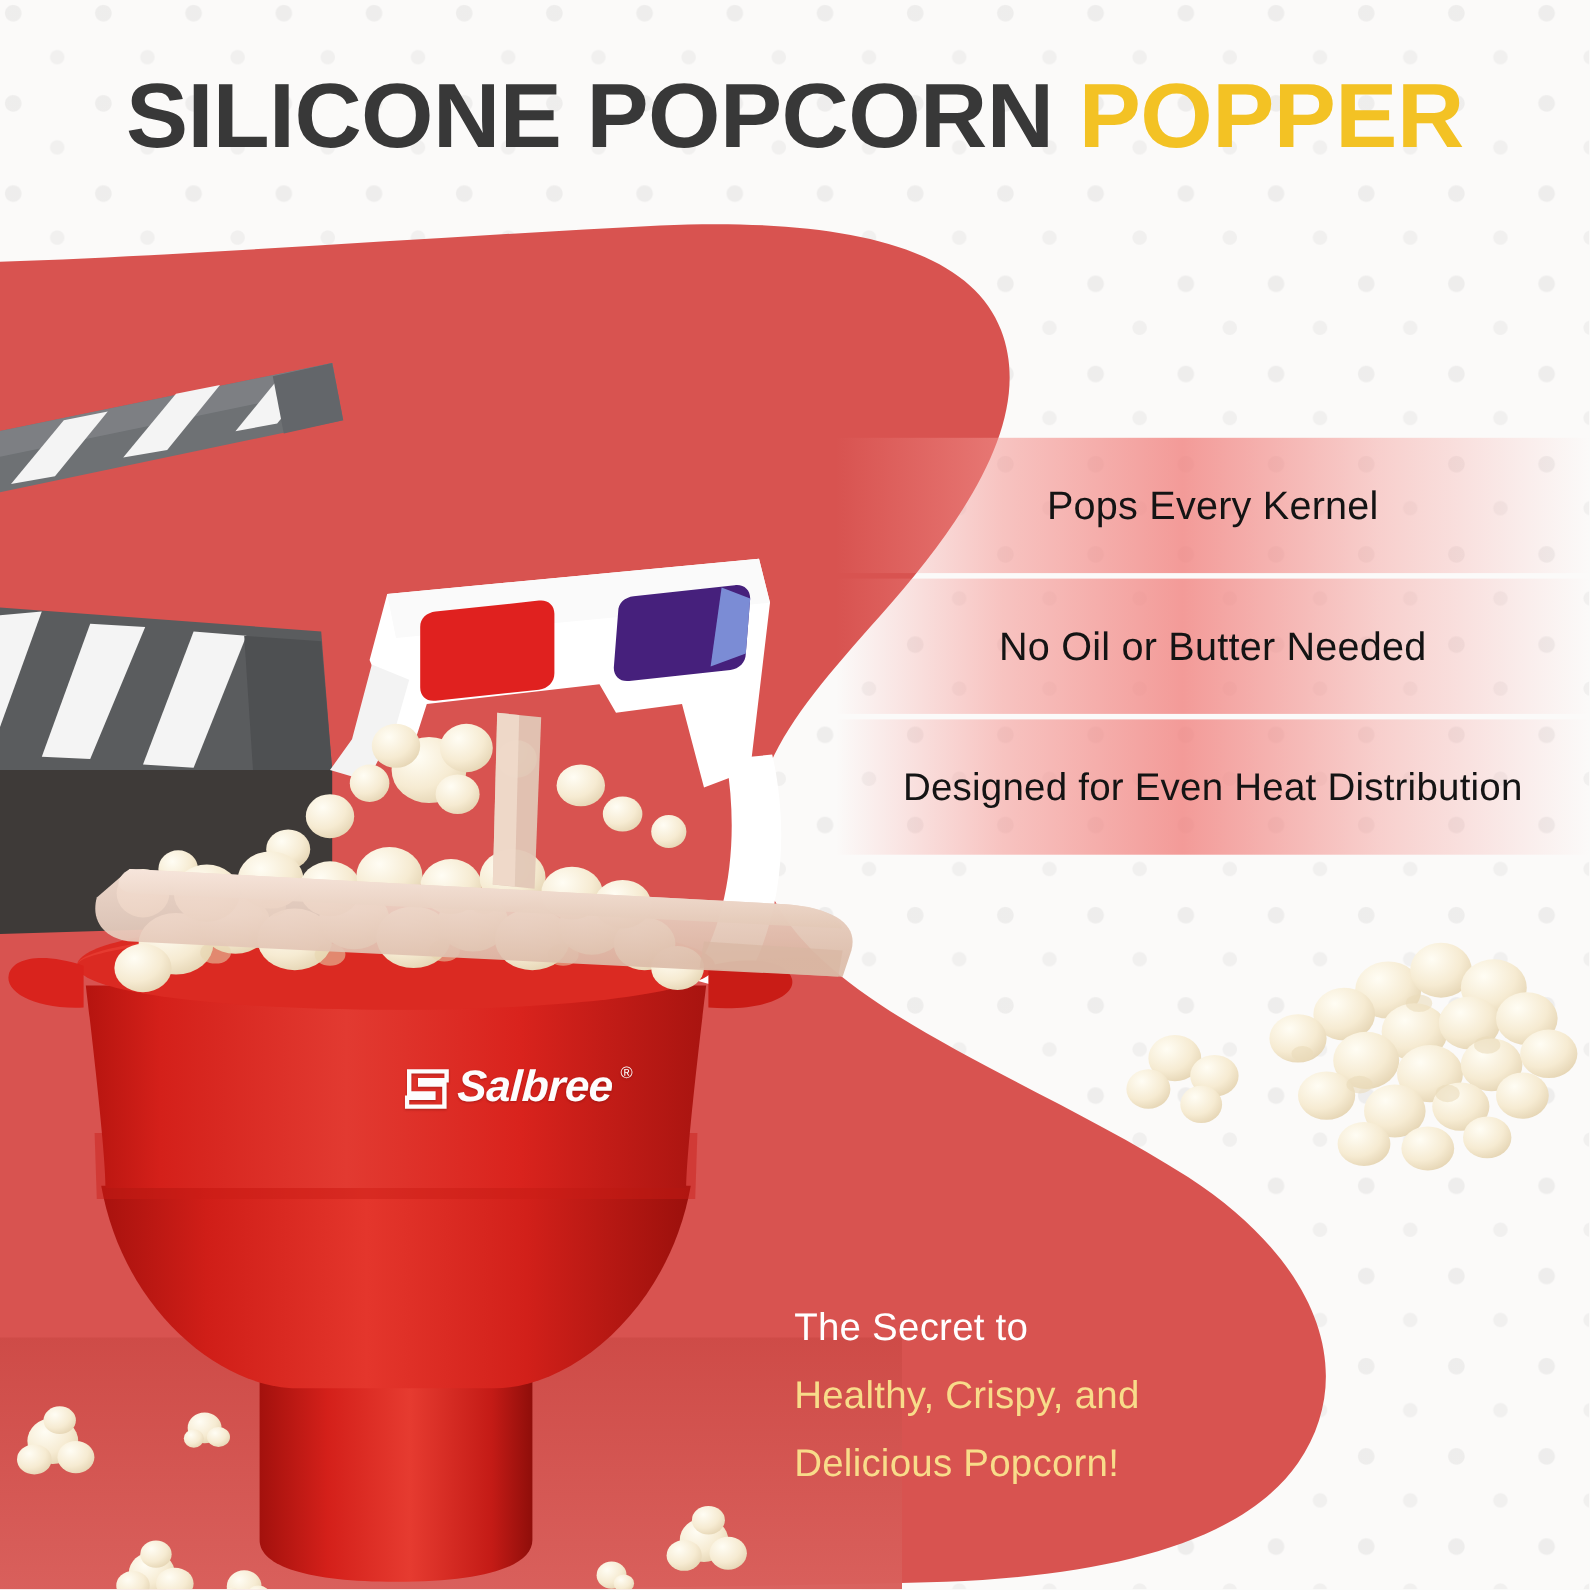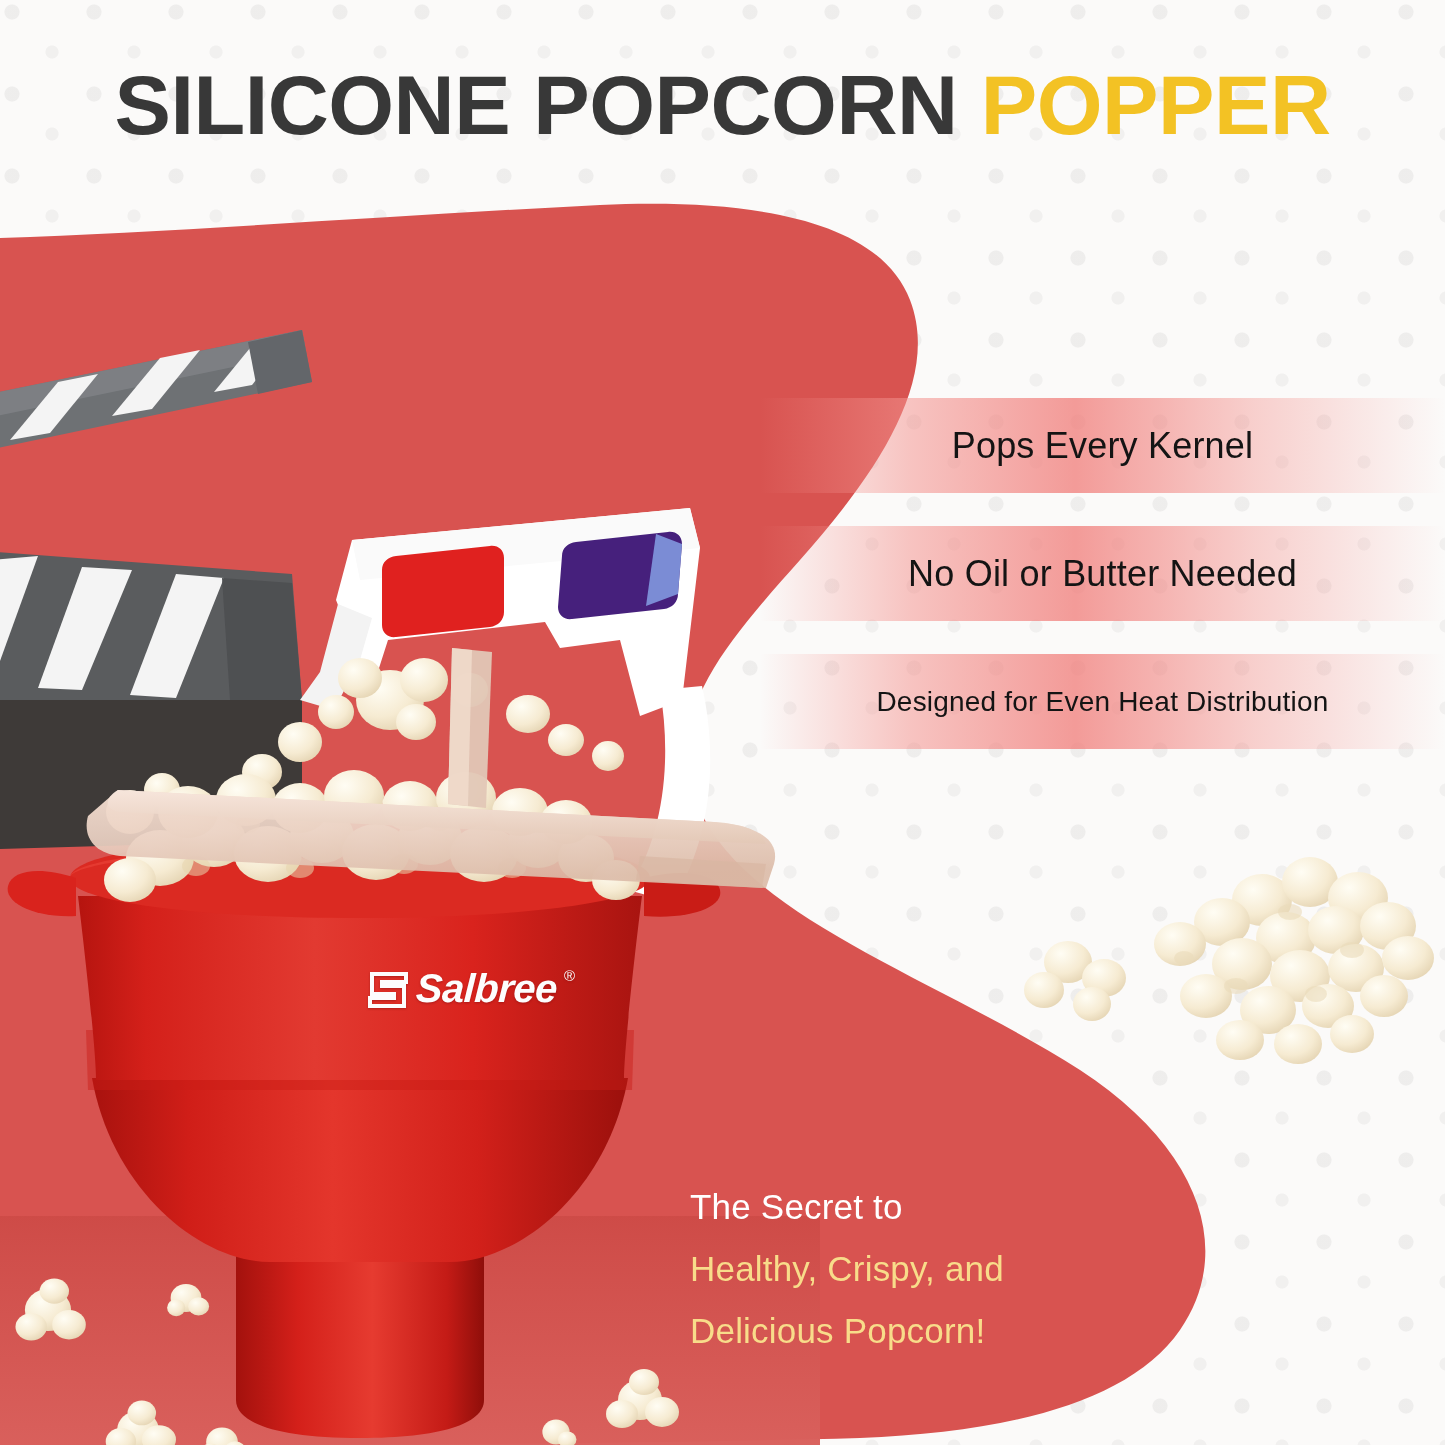--- a/index.html
+++ b/index.html
@@ -34,42 +34,42 @@
   }
   .hl-dark { color:#383838; }
   .hl-yellow { color:#F3C224; }
 
   
   .blob { position:absolute; top:0; left:0; width:1445px; height:1445px; }
 
   
   .features { position:absolute; left:760px; top:398px; width:685px; height:355px; }
   .fband {
-    position:absolute; left:0; width:685px; height:95px;
+    position:absolute; left:0; width:685px; height:123px;
     display:flex; align-items:center; justify-content:center;
     background:linear-gradient(90deg,
        rgba(244,168,164,0) 0%,
        rgba(244,150,146,.55) 22%,
        rgba(241,131,128,.80) 46%,
        rgba(244,160,156,.48) 72%,
        rgba(248,205,202,0) 100%);
   }
   .fband:nth-child(1){ top:0px; }
   .fband:nth-child(2){ top:128px;align-items:center; }
   .fband:nth-child(3){ top:256px; }
   .fband .ftext {
     color:#141414;
     font-size:36px;
     letter-spacing:.2px;
     white-space:nowrap;
   }
-  .fband:nth-child(3) .ftext { font-size:28px; }
-
-  
-  .tagline { position:absolute; left:690px; top:1176px; width:430px; }
+  .fband:nth-child(3) .ftext { font-size:35px; }
+
+  
+  .tagline { position:absolute; left:722px; top:1176px; width:430px; }
   .tg-line { font-size:35px; line-height:62px; white-space:nowrap; letter-spacing:.2px; }
   .tg-white { color:#FFFFFF; }
   .tg-yellow { color:#F8DC8A; }
 
   
   .logo {
     position:absolute; left:368px; top:968px;
     display:flex; align-items:flex-start; gap:6px;
     filter:drop-shadow(0 1px 1px rgba(120,10,10,.45));
   }

